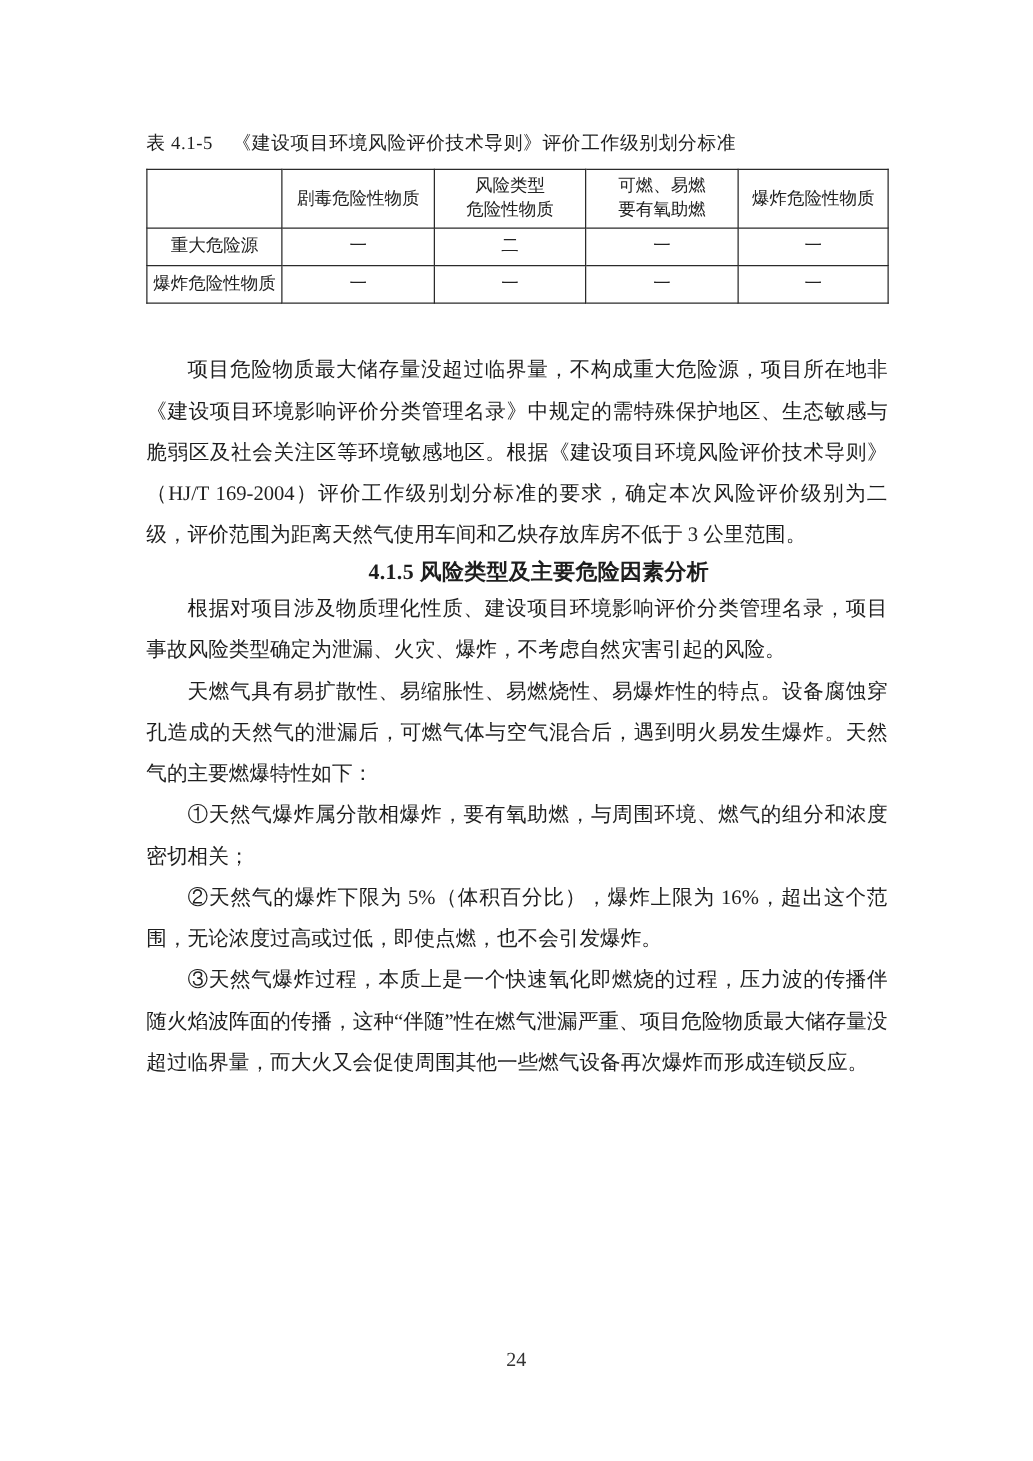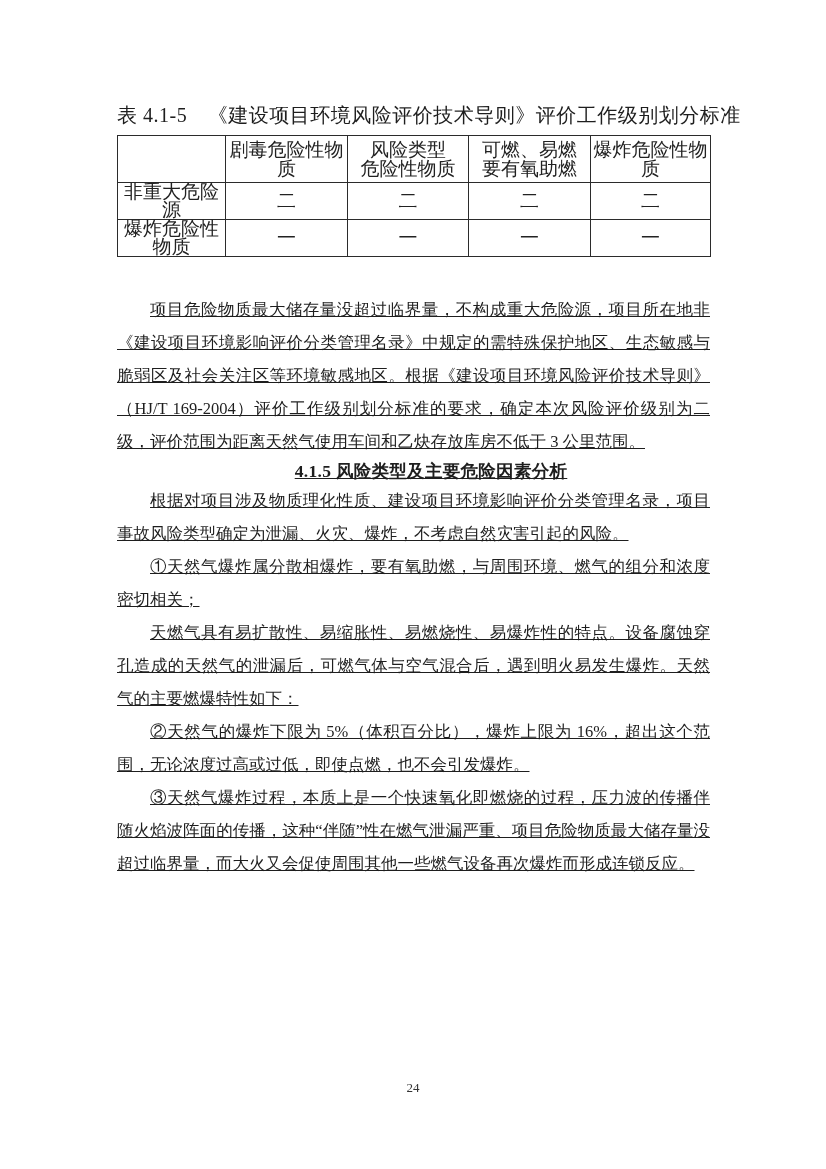--- a/index.html
+++ b/index.html
@@ -13,31 +13,31 @@
     height: 1169px;
     box-sizing: border-box;
     padding: 103px 116px 0 117px;
     background: #ffffff;
     color: #1e1e1e;
     font-family: "Liberation Serif", "DejaVu Serif", serif;
     overflow: hidden;
   }
   .table-caption {
     text-align: left;
-    font-size: 20px;
+    font-size: 15px;
     line-height: 24px;
     letter-spacing: 0.5px;
     margin-bottom: 8px;
     white-space: nowrap;
   }
   table.doc-table {
     width: 593px;
     border-collapse: collapse;
     table-layout: fixed;
-    font-size: 19px;
+    font-size: 14px;
     color: #222222;
     padding-left: 23px;
   }
   table.doc-table th,
   table.doc-table td {
     border: 1px solid #2b2b2b;
     text-align: center;
     vertical-align: middle;
     padding: 0 2px;
     font-weight: normal;
@@ -50,42 +50,41 @@
   table.doc-table tbody td,
   table.doc-table tbody th {
     height: 29px;
     line-height: 18px;
   }
   .body-text {
     margin-top: 36px;
     font-size: 16.5px;
     line-height: 33px;
     text-align: justify;
-    text-decoration: underline;
   }
   .body-text p {
     margin: 0;
     text-indent: 2em;
   }
   .section-heading {
     margin: 30px 0 14px 0;
     font-size: 17.5px;
     font-weight: bold;
     line-height: 26px;
     text-align: center;
     text-indent: 0;
     letter-spacing: 0.3px;
   }
   .page-number {
     position: absolute;
     top: 1080px;
     left: 0;
     right: 0;
     text-align: center;
-    font-size: 13px;
+    font-size: 16px;
     color: #333333;
   }
 </style>
 </head>
 <body>
 
 <div class="page">
 
   <div class="table-caption">表 4.1-5　《建设项目环境风险评价技术导则》评价工作级别划分标准</div>
 
@@ -103,43 +102,43 @@
         <th>剧毒危险性物质</th>
         <th>风险类型
 危险性物质</th>
         <th>可燃、易燃
 要有氧助燃</th>
         <th>爆炸危险性物质</th>
       </tr>
     </thead>
     <tbody>
       <tr>
-        <th>非重大危险源</th>
+        <th>重大危险源</th>
+        <td>一</td>
         <td>二</td>
-        <td>二</td>
-        <td>二</td>
-        <td>二</td>
+        <td>一</td>
+        <td>一</td>
       </tr>
       <tr>
         <th>爆炸危险性物质</th>
         <td>一</td>
         <td>一</td>
         <td>一</td>
         <td>一</td>
       </tr>
     </tbody>
   </table>
 
   <div class="body-text">
     <p>项目危险物质最大储存量没超过临界量，不构成重大危险源，项目所在地非《建设项目环境影响评价分类管理名录》中规定的需特殊保护地区、生态敏感与脆弱区及社会关注区等环境敏感地区。根据《建设项目环境风险评价技术导则》（HJ/T 169-2004）评价工作级别划分标准的要求，确定本次风险评价级别为二级，评价范围为距离天然气使用车间和乙炔存放库房不低于 3 公里范围。</p>
 
     <p class="section-heading">4.1.5 风险类型及主要危险因素分析</p>
 
     <p>根据对项目涉及物质理化性质、建设项目环境影响评价分类管理名录，项目事故风险类型确定为泄漏、火灾、爆炸，不考虑自然灾害引起的风险。</p>
+    <p>天燃气具有易扩散性、易缩胀性、易燃烧性、易爆炸性的特点。设备腐蚀穿孔造成的天然气的泄漏后，可燃气体与空气混合后，遇到明火易发生爆炸。天然气的主要燃爆特性如下：</p>
     <p>①天然气爆炸属分散相爆炸，要有氧助燃，与周围环境、燃气的组分和浓度密切相关；</p>
-    <p>天燃气具有易扩散性、易缩胀性、易燃烧性、易爆炸性的特点。设备腐蚀穿孔造成的天然气的泄漏后，可燃气体与空气混合后，遇到明火易发生爆炸。天然气的主要燃爆特性如下：</p>
     <p>②天然气的爆炸下限为 5%（体积百分比），爆炸上限为 16%，超出这个范围，无论浓度过高或过低，即使点燃，也不会引发爆炸。</p>
     <p>③天然气爆炸过程，本质上是一个快速氧化即燃烧的过程，压力波的传播伴随火焰波阵面的传播，这种“伴随”性在燃气泄漏严重、项目危险物质最大储存量没超过临界量，而大火又会促使周围其他一些燃气设备再次爆炸而形成连锁反应。</p>
   </div>
 
   <div class="page-number">24</div>
 
 </div>
 
 </body></html>

